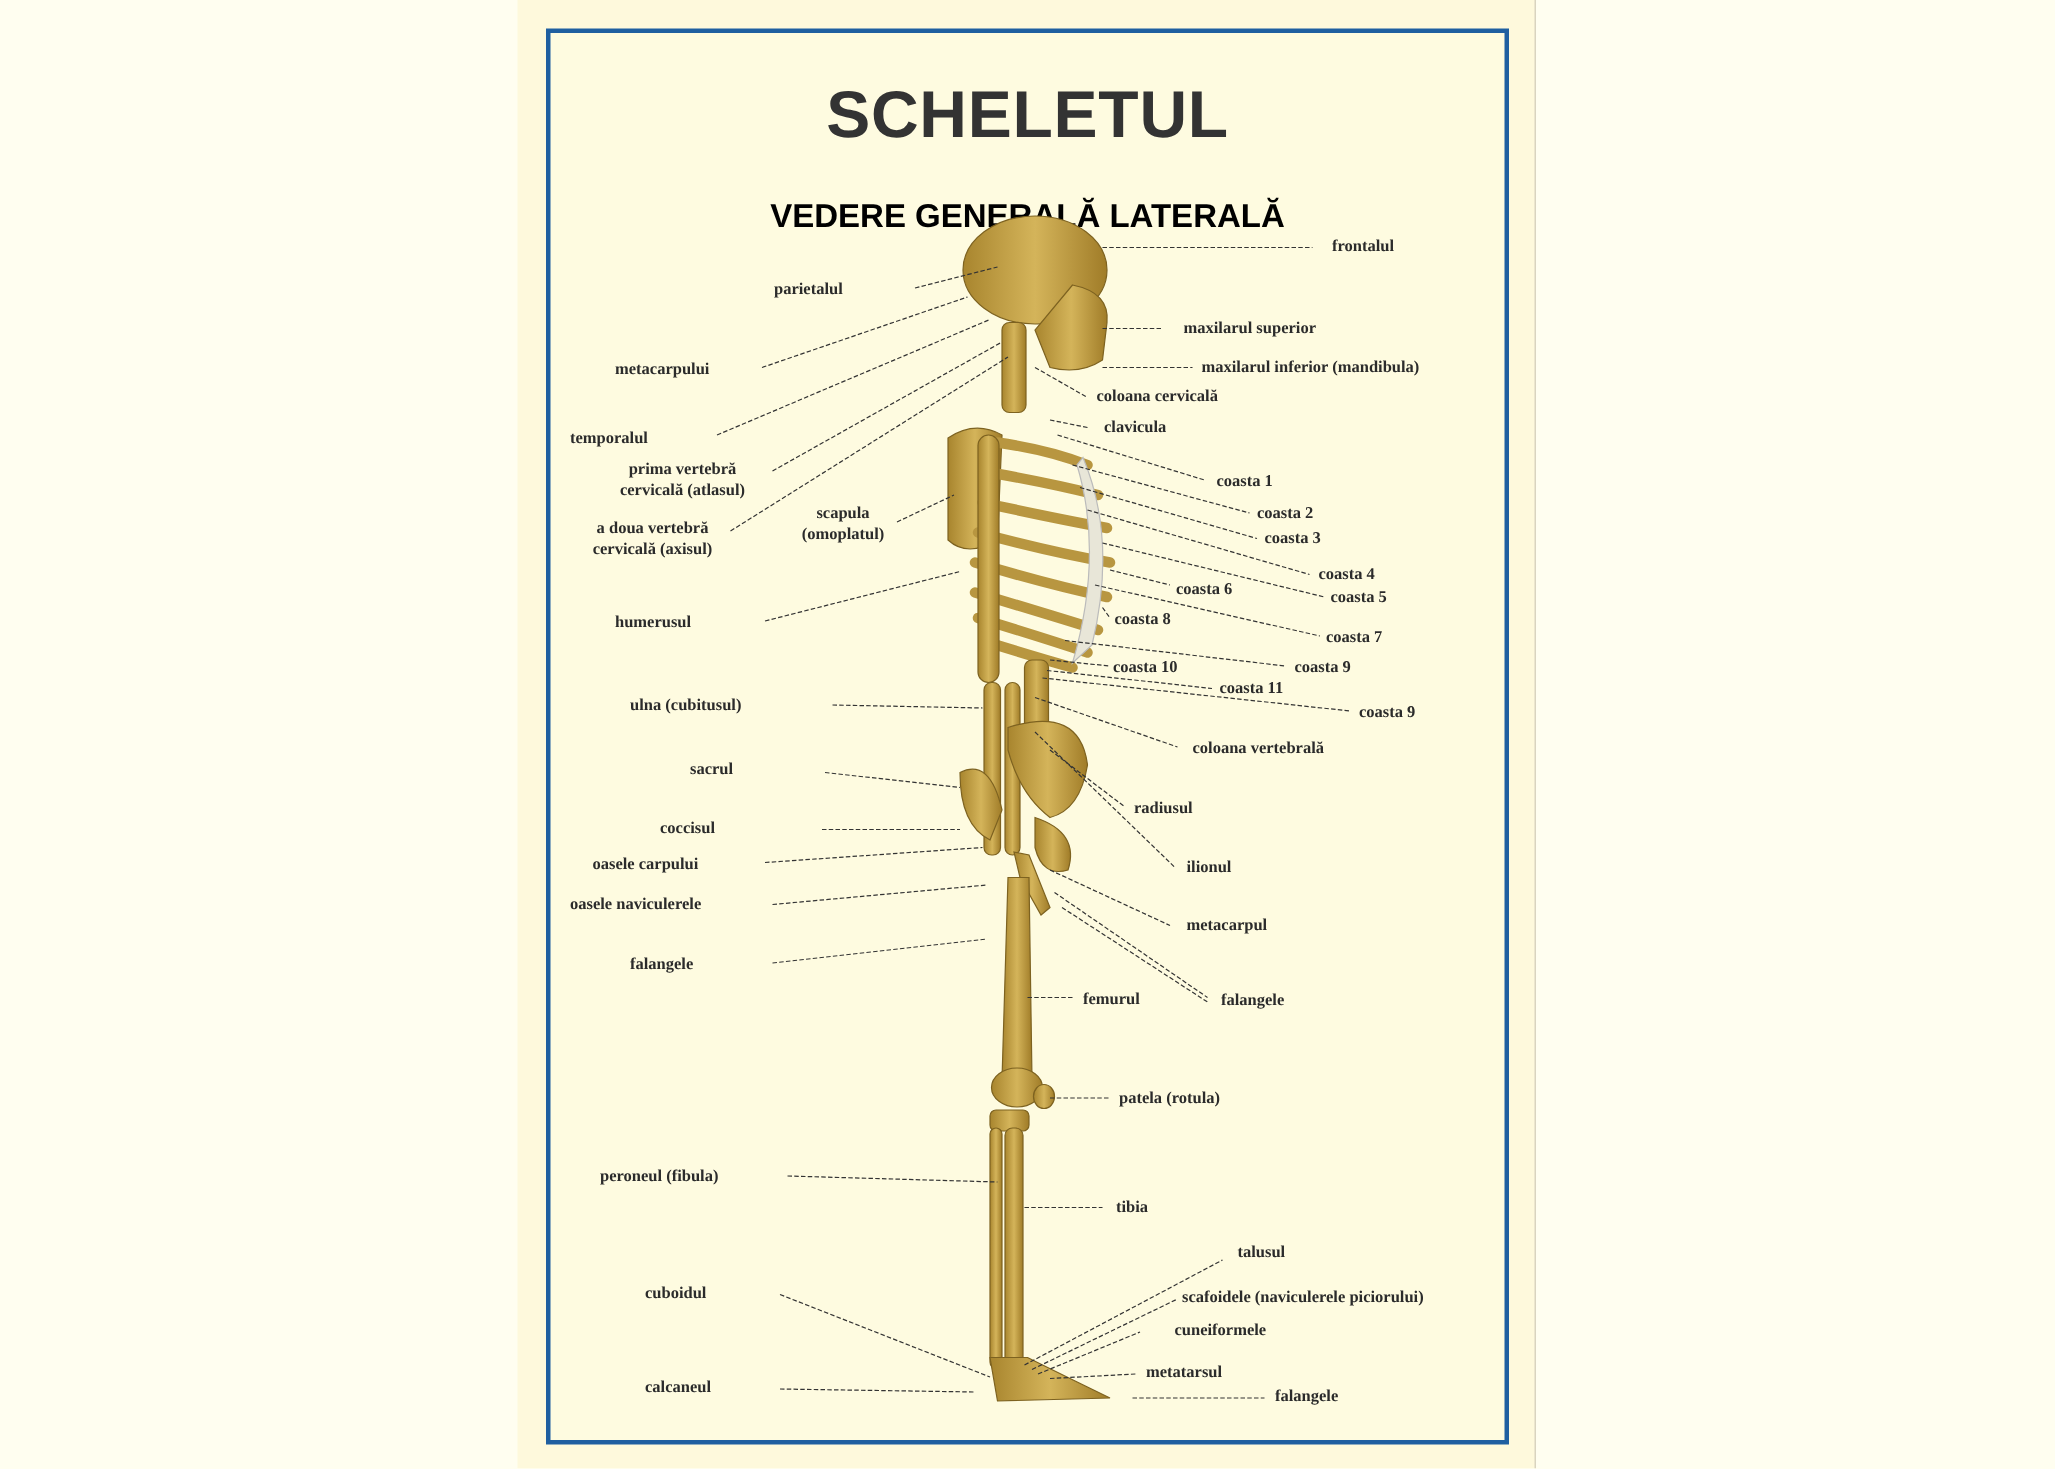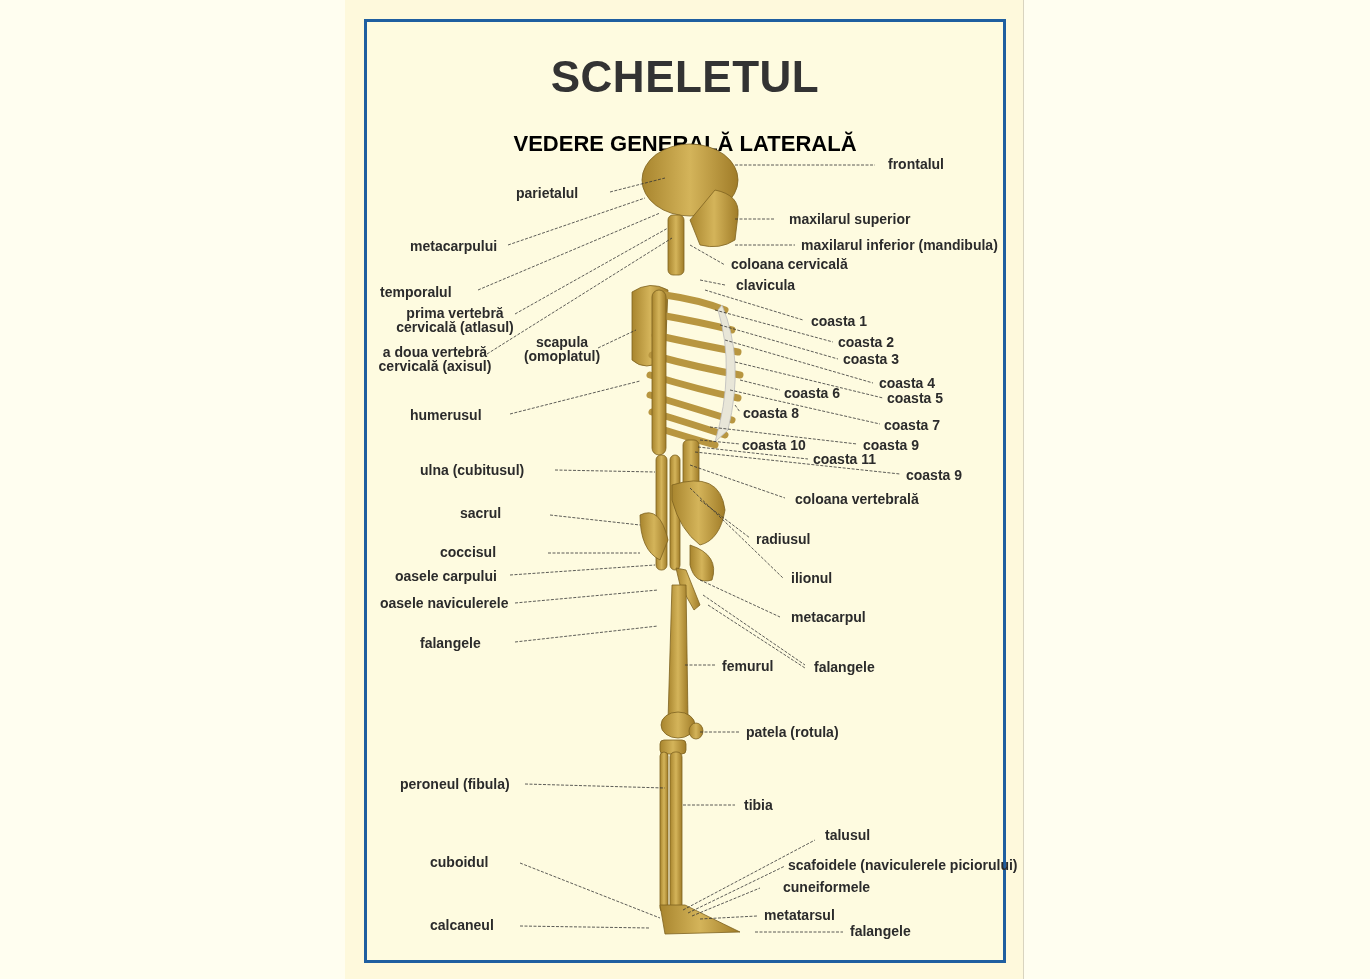--- a/index.html
+++ b/index.html
@@ -1,21 +1,21 @@
 <!DOCTYPE html>
 <html><head>
 <meta charset="utf-8">
 <style>
   html, body { margin:0; padding:0; }
   body { width:1370px; height:979px; background:#FFFEF0; position:relative; overflow:hidden; font-family:"Liberation Sans", sans-serif; }
   .sheet { position:absolute; left:345px; top:0; width:678px; height:979px; background:#FEF9DC; border-right:1px solid #d9d4bf; }
   .frame { position:absolute; left:364px; top:19px; width:636px; height:938px; border:3px solid #1F5FA0; background:#FEFBE0; box-sizing:content-box; }
   .title { position:absolute; left:364px; width:642px; top:52px; text-align:center; font-family:Liberation Sans, sans-serif; font-weight:bold; font-size:44px; color:#333; letter-spacing:0.5px; }
   .subtitle { position:absolute; left:364px; width:642px; top:106px; text-align:center; font-weight:bold; font-size:22px; color:#000000;margin-top:25px; }
-  .lbl { position:absolute; font-weight:bold; font-size:14px; color:#2b2b2b; white-space:nowrap; line-height:14px; }
+  .lbl { position:absolute; font-weight:bold; font-size:11px; color:#2b2b2b; white-space:nowrap; line-height:14px;font-family:Liberation Serif, serif; }
   .lbl.r { }
   .lbl.c { text-align:center; }
   svg.overlay { position:absolute; left:0; top:0; width:1370px; height:979px; pointer-events:none; }
 </style>
 </head>
 <body>
 
 <div class="sheet"></div>
 <div class="frame"></div>
 

